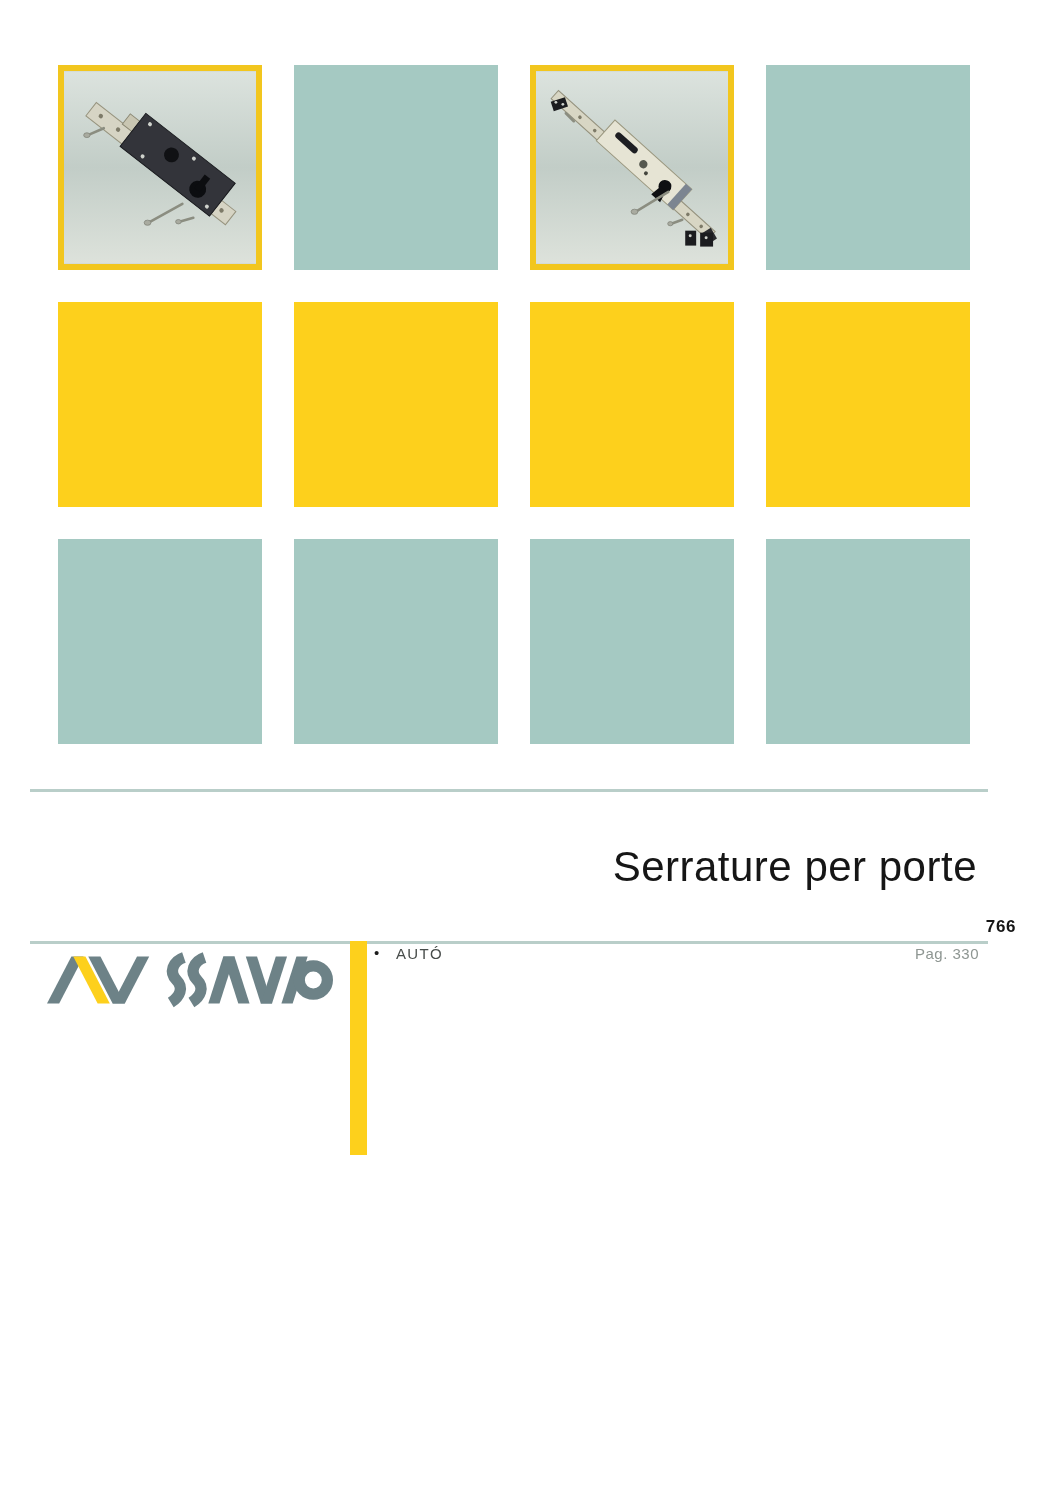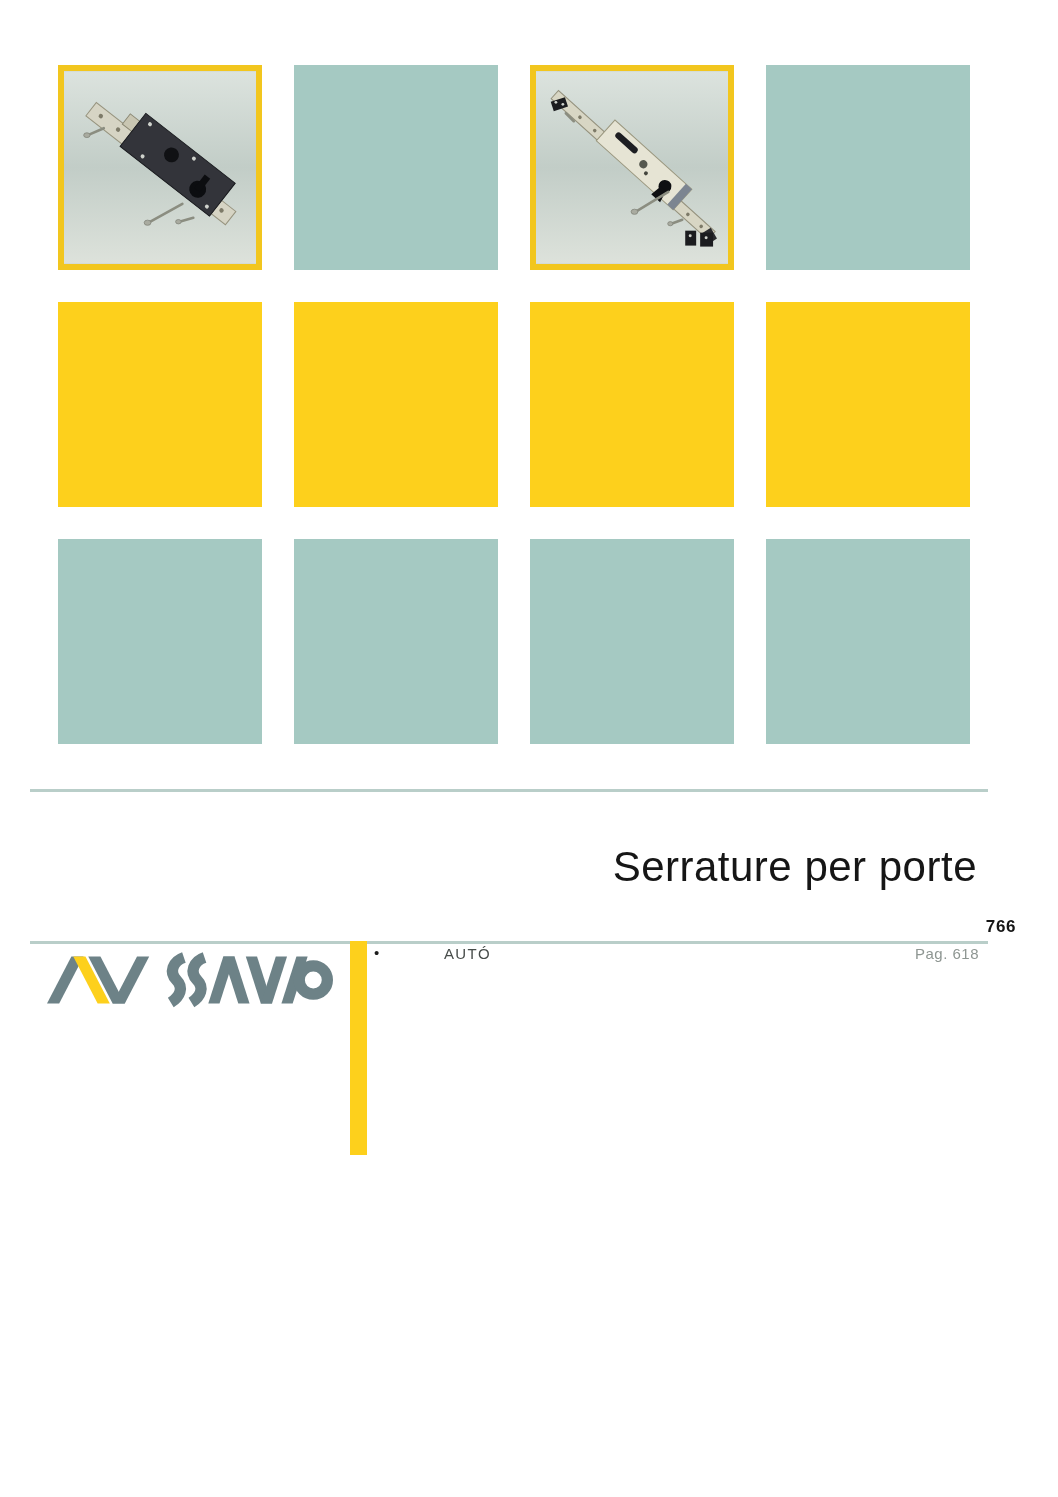--- a/index.html
+++ b/index.html
@@ -44,21 +44,20 @@
   }
   
   #bullet{
     position:absolute;left:374px;top:944px;
     font-size:15px;color:#1c1c1c;line-height:18px;
   }
   #idx-label{
     position:absolute;left:396px;top:945px;
     font-size:15px;letter-spacing:1.3px;line-height:18px;
     color:var(--text-mid,#474c4a);
-    margin-left:48px;
   }
   #idx-page{
     position:absolute;right:79px;top:945px;
     font-size:15px;letter-spacing:0.5px;line-height:18px;
     color:var(--text-gray,#8e9692);
   }
   
   #logo{position:absolute;left:47px;top:952px;width:286px;height:56px;}
   #ybar{
     position:absolute;left:350px;top:941px;width:17px;height:506px;
@@ -193,15 +192,15 @@
       <polygon points="250,53 262,53 278,3 266,3"></polygon>
 
       <circle cx="284" cy="28" r="15" fill="none" stroke="var(--logo-slate,#6d8287)" stroke-width="12"></circle>
     </g>
   </svg>
 
   <div id="ybar"></div>
 
   <span id="bullet">•</span>
   <span id="idx-label">AUTÓ</span>
-  <span id="idx-page">Pag. 618</span>
+  <span id="idx-page">Pag. 330</span>
 
 </div>
 
 </body></html>

